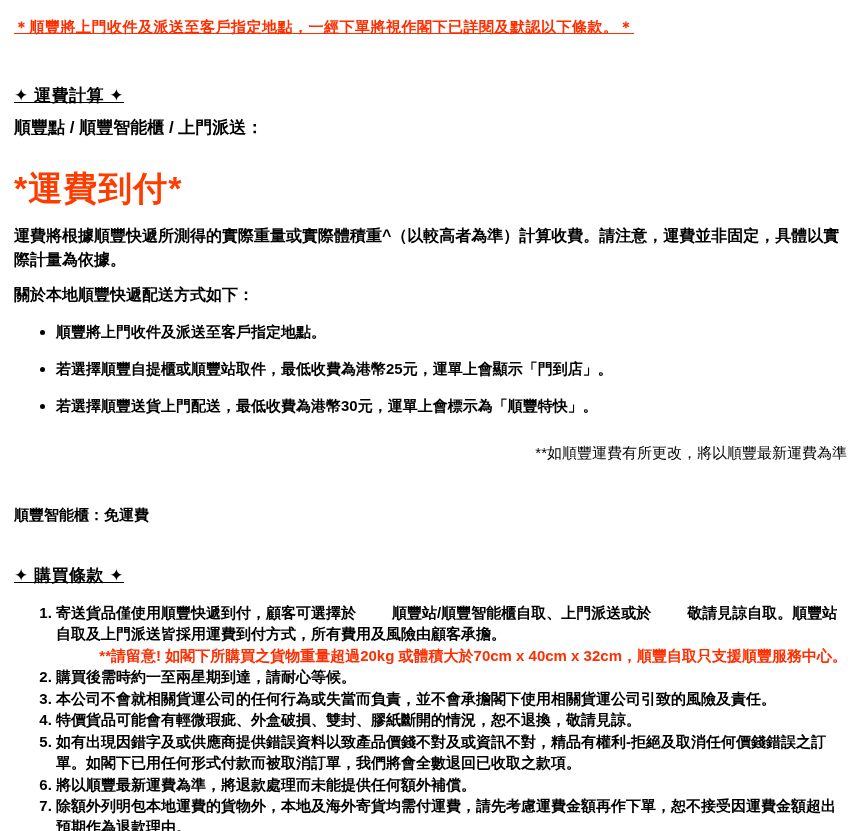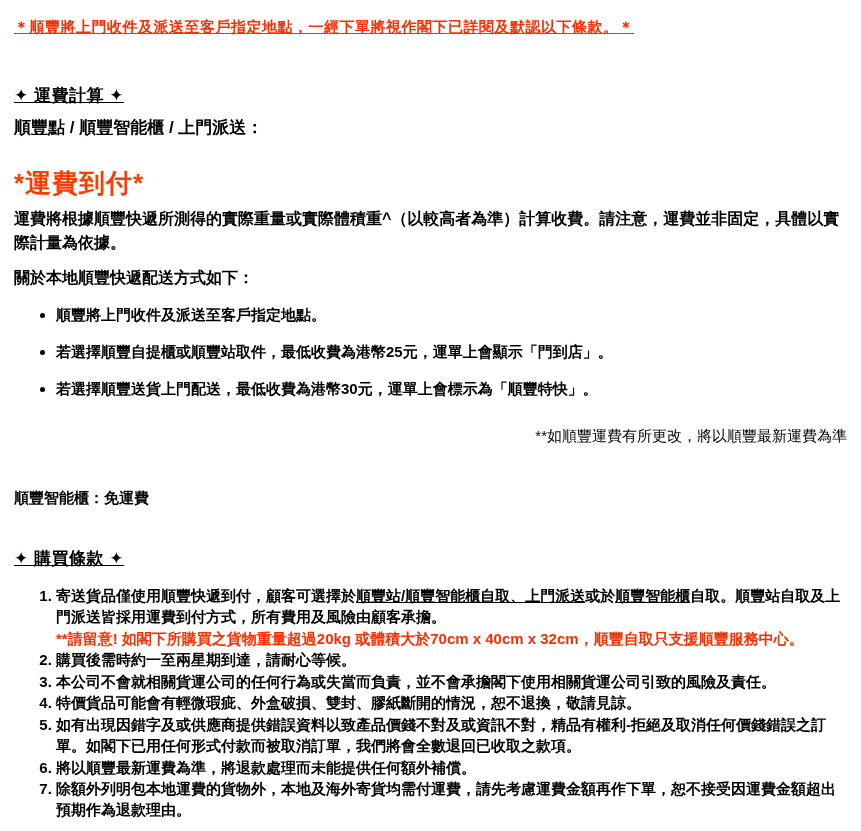--- a/index.html
+++ b/index.html
@@ -33,31 +33,31 @@
     text-decoration:underline;
     margin-top:47px;
     letter-spacing:0.5px;
   }
   .subtitle{
     font-size:17px;
     font-weight:bold;
     margin-top:9px;
   }
   .headline{
-    font-size:26px;
+    font-size:34px;
     font-weight:bold;
     color:var(--headline-orange);
     margin-top:27px;
     letter-spacing:1px;
   }
   .para{
     font-size:16px;
     font-weight:bold;
     line-height:1.5;
-    margin-top:6px;
+    margin-top:12px;
   }
   .methods-intro{
     font-size:16px;
     font-weight:bold;
     margin-top:13px;
   }
   ul.methods{
     margin-top:17px;
     padding-left:42px;
     list-style:disc outside;
@@ -85,24 +85,25 @@
   ol.terms{
     margin-top:15px;
     padding-left:42px;
     list-style:decimal outside;
   }
   ol.terms li{
     font-size:15px;
     font-weight:bold;
     line-height:1.43;
   }
-  .u{text-decoration:underline;}
+  .u{margin-left:36px;}
   .item-warning{
     display:block;
     color:var(--warning-red);
+    text-align:right;
   }
 </style>
 </head>
 <body>
 
 <p class="top-notice">＊順豐將上門收件及派送至客戶指定地點，一經下單將視作閣下已詳閱及默認以下條款。＊</p>
 
 <h3 class="section-title">✦ 運費計算 ✦</h3>
 
 <p class="subtitle">順豐點 / 順豐智能櫃 / 上門派送：</p>
@@ -120,21 +121,21 @@
 </ul>
 
 <p class="note">**如順豐運費有所更改，將以順豐最新運費為準</p>
 
 <p class="pickup">順豐智能櫃：免運費</p>
 
 <h3 class="section-title terms-title">✦ 購買條款 ✦</h3>
 
 <ol class="terms">
   <li>
-    <span>寄送貨品僅使用順豐快遞到付，顧客可選擇於</span><span class="u">順豐站/順豐智能櫃自取、上門派送</span><span>或於</span><span class="u">順豐智能櫃</span><span>自取。順豐站自取及上門派送皆採用運費到付方式，所有費用及風險由顧客承擔。</span>
+    <span>寄送貨品僅使用順豐快遞到付，顧客可選擇於</span><span class="u">順豐站/順豐智能櫃自取、上門派送</span><span>或於</span><span class="u">敬請見諒</span><span>自取。順豐站自取及上門派送皆採用運費到付方式，所有費用及風險由顧客承擔。</span>
     <span class="item-warning">**請留意! 如閣下所購買之貨物重量超過20kg 或體積大於70cm x 40cm x 32cm，順豐自取只支援順豐服務中心。</span>
   </li>
   <li>購買後需時約一至兩星期到達，請耐心等候。</li>
   <li>本公司不會就相關貨運公司的任何行為或失當而負責，並不會承擔閣下使用相關貨運公司引致的風險及責任。</li>
   <li>特價貨品可能會有輕微瑕疵、外盒破損、雙封、膠紙斷開的情況，恕不退換，敬請見諒。</li>
   <li>如有出現因錯字及或供應商提供錯誤資料以致產品價錢不對及或資訊不對，精品有權利-拒絕及取消任何價錢錯誤之訂單。如閣下已用任何形式付款而被取消訂單，我們將會全數退回已收取之款項。</li>
   <li>將以順豐最新運費為準，將退款處理而未能提供任何額外補償。</li>
   <li>除額外列明包本地運費的貨物外，本地及海外寄貨均需付運費，請先考慮運費金額再作下單，恕不接受因運費金額超出預期作為退款理由。</li>
 
 </ol>

